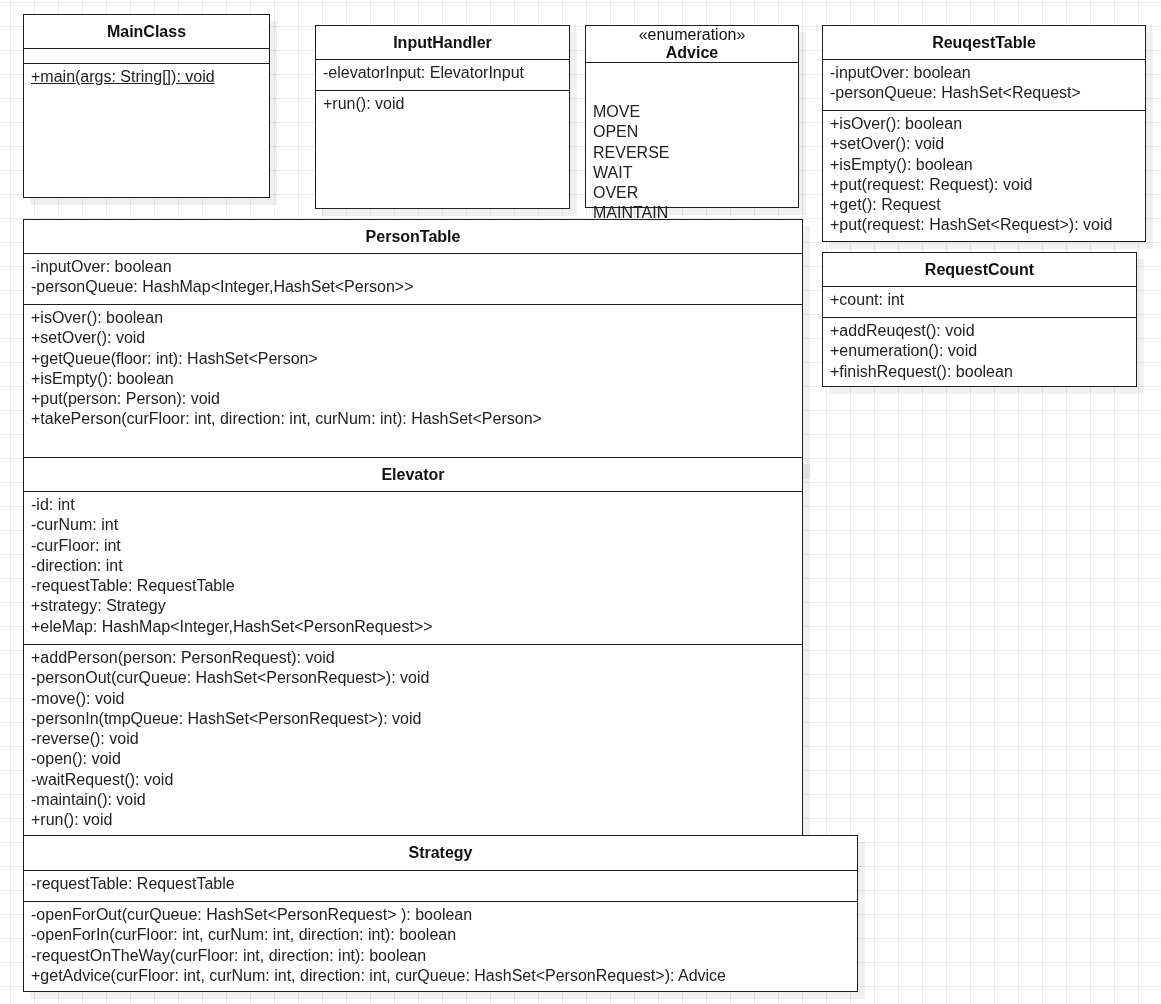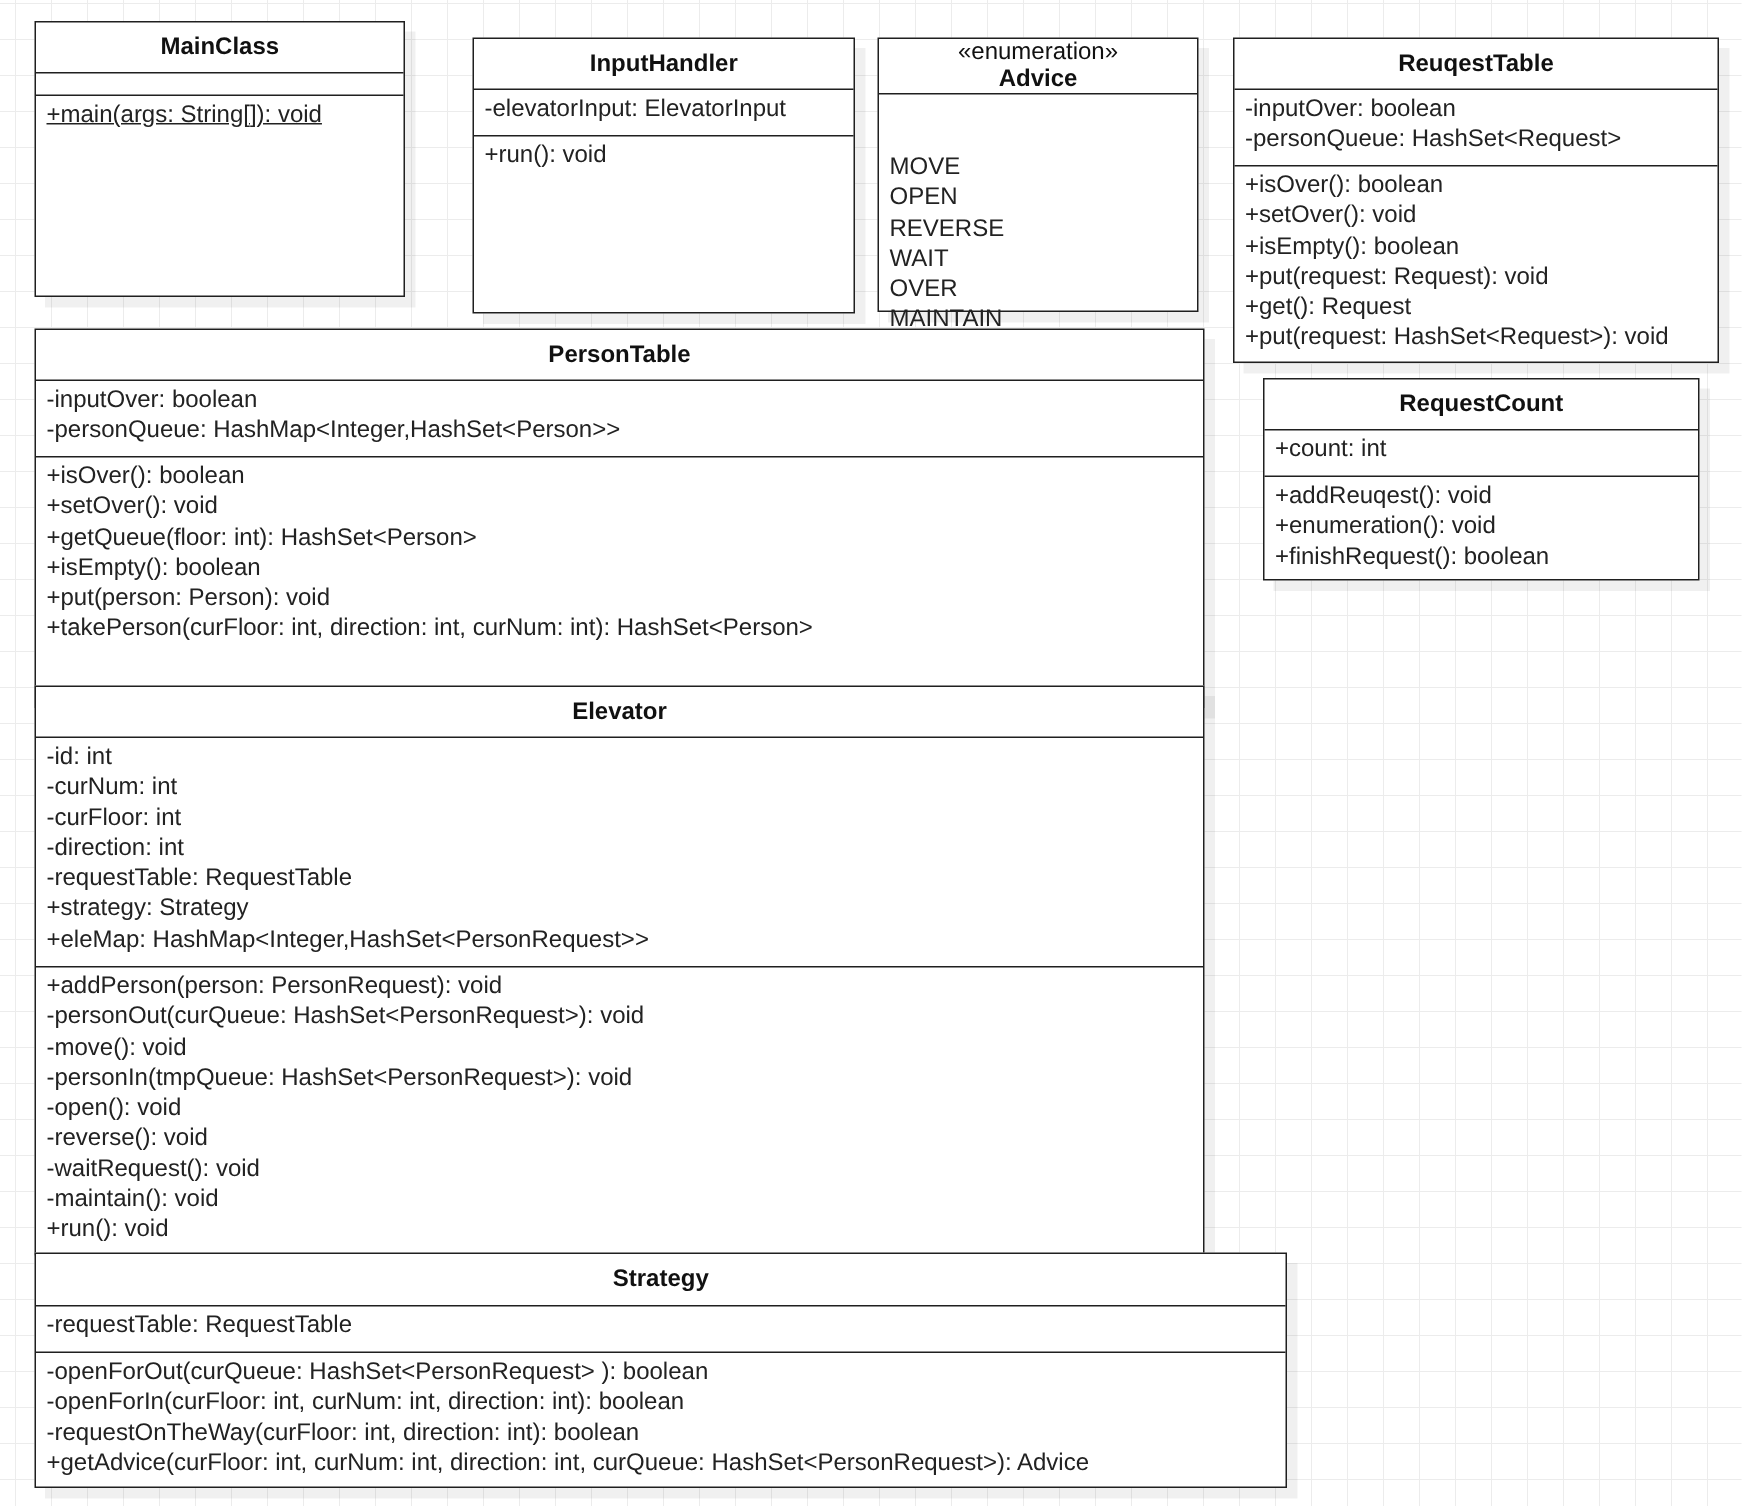--- a/index.html
+++ b/index.html
@@ -114,21 +114,21 @@
   <div class="sec grow">
     <span class="line">+isOver(): boolean</span>
     <span class="line">+setOver(): void</span>
     <span class="line">+getQueue(floor: int): HashSet&lt;Person&gt;</span>
     <span class="line">+isEmpty(): boolean</span>
     <span class="line">+put(person: Person): void</span>
     <span class="line">+takePerson(curFloor: int, direction: int, curNum: int): HashSet&lt;Person&gt;</span>
   </div>
 </div>
 
-<div class="cls" style="left:842px; top:252px; width:291px; height:135px;">
+<div class="cls" style="left:822px; top:252px; width:315px; height:135px;">
   <div class="hdr" style="height:34px;">
     <span>RequestCount</span>
   </div>
   <div class="sec attrs" style="height:31px;">
     <span class="line">+count: int</span>
   </div>
   <div class="sec grow">
     <span class="line">+addReuqest(): void</span>
     <span class="line">+enumeration(): void</span>
     <span class="line">+finishRequest(): boolean</span>
@@ -146,22 +146,22 @@
     <span class="line">-direction: int</span>
     <span class="line">-requestTable: RequestTable</span>
     <span class="line">+strategy: Strategy</span>
     <span class="line">+eleMap: HashMap&lt;Integer,HashSet&lt;PersonRequest&gt;&gt;</span>
   </div>
   <div class="sec grow">
     <span class="line">+addPerson(person: PersonRequest): void</span>
     <span class="line">-personOut(curQueue: HashSet&lt;PersonRequest&gt;): void</span>
     <span class="line">-move(): void</span>
     <span class="line">-personIn(tmpQueue: HashSet&lt;PersonRequest&gt;): void</span>
+    <span class="line">-reverse(): void</span>
     <span class="line">-open(): void</span>
-    <span class="line">-reverse(): void</span>
     <span class="line">-waitRequest(): void</span>
     <span class="line">-maintain(): void</span>
     <span class="line">+run(): void</span>
   </div>
 </div>
 
 <div class="cls" style="left:23px; top:835px; width:835px; height:157px;">
   <div class="hdr" style="height:35px;">
     <span>Strategy</span>
   </div>

